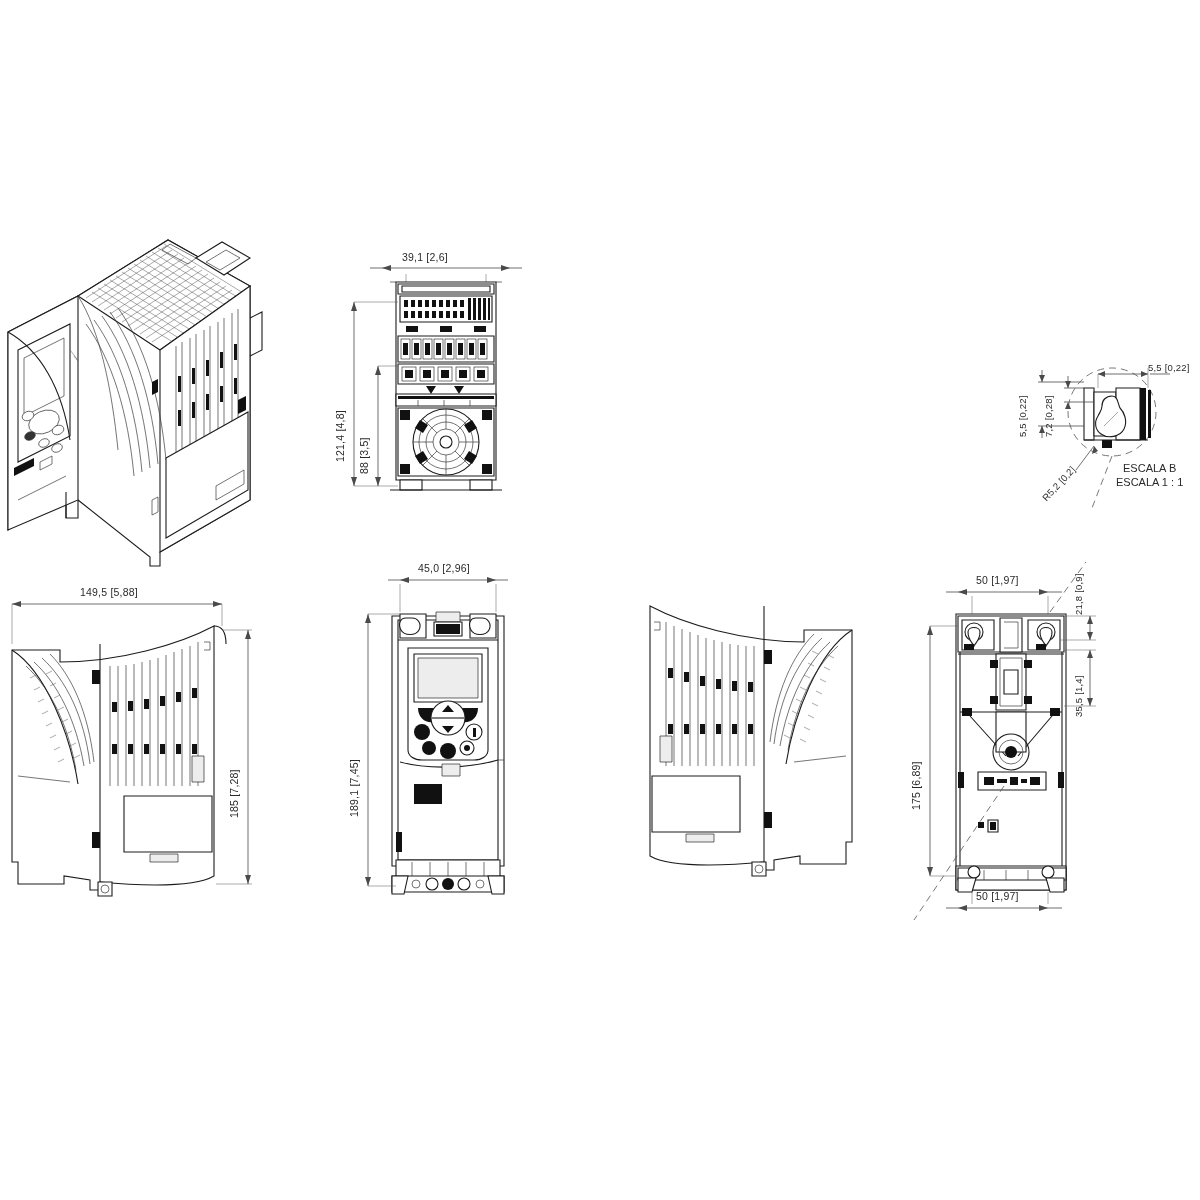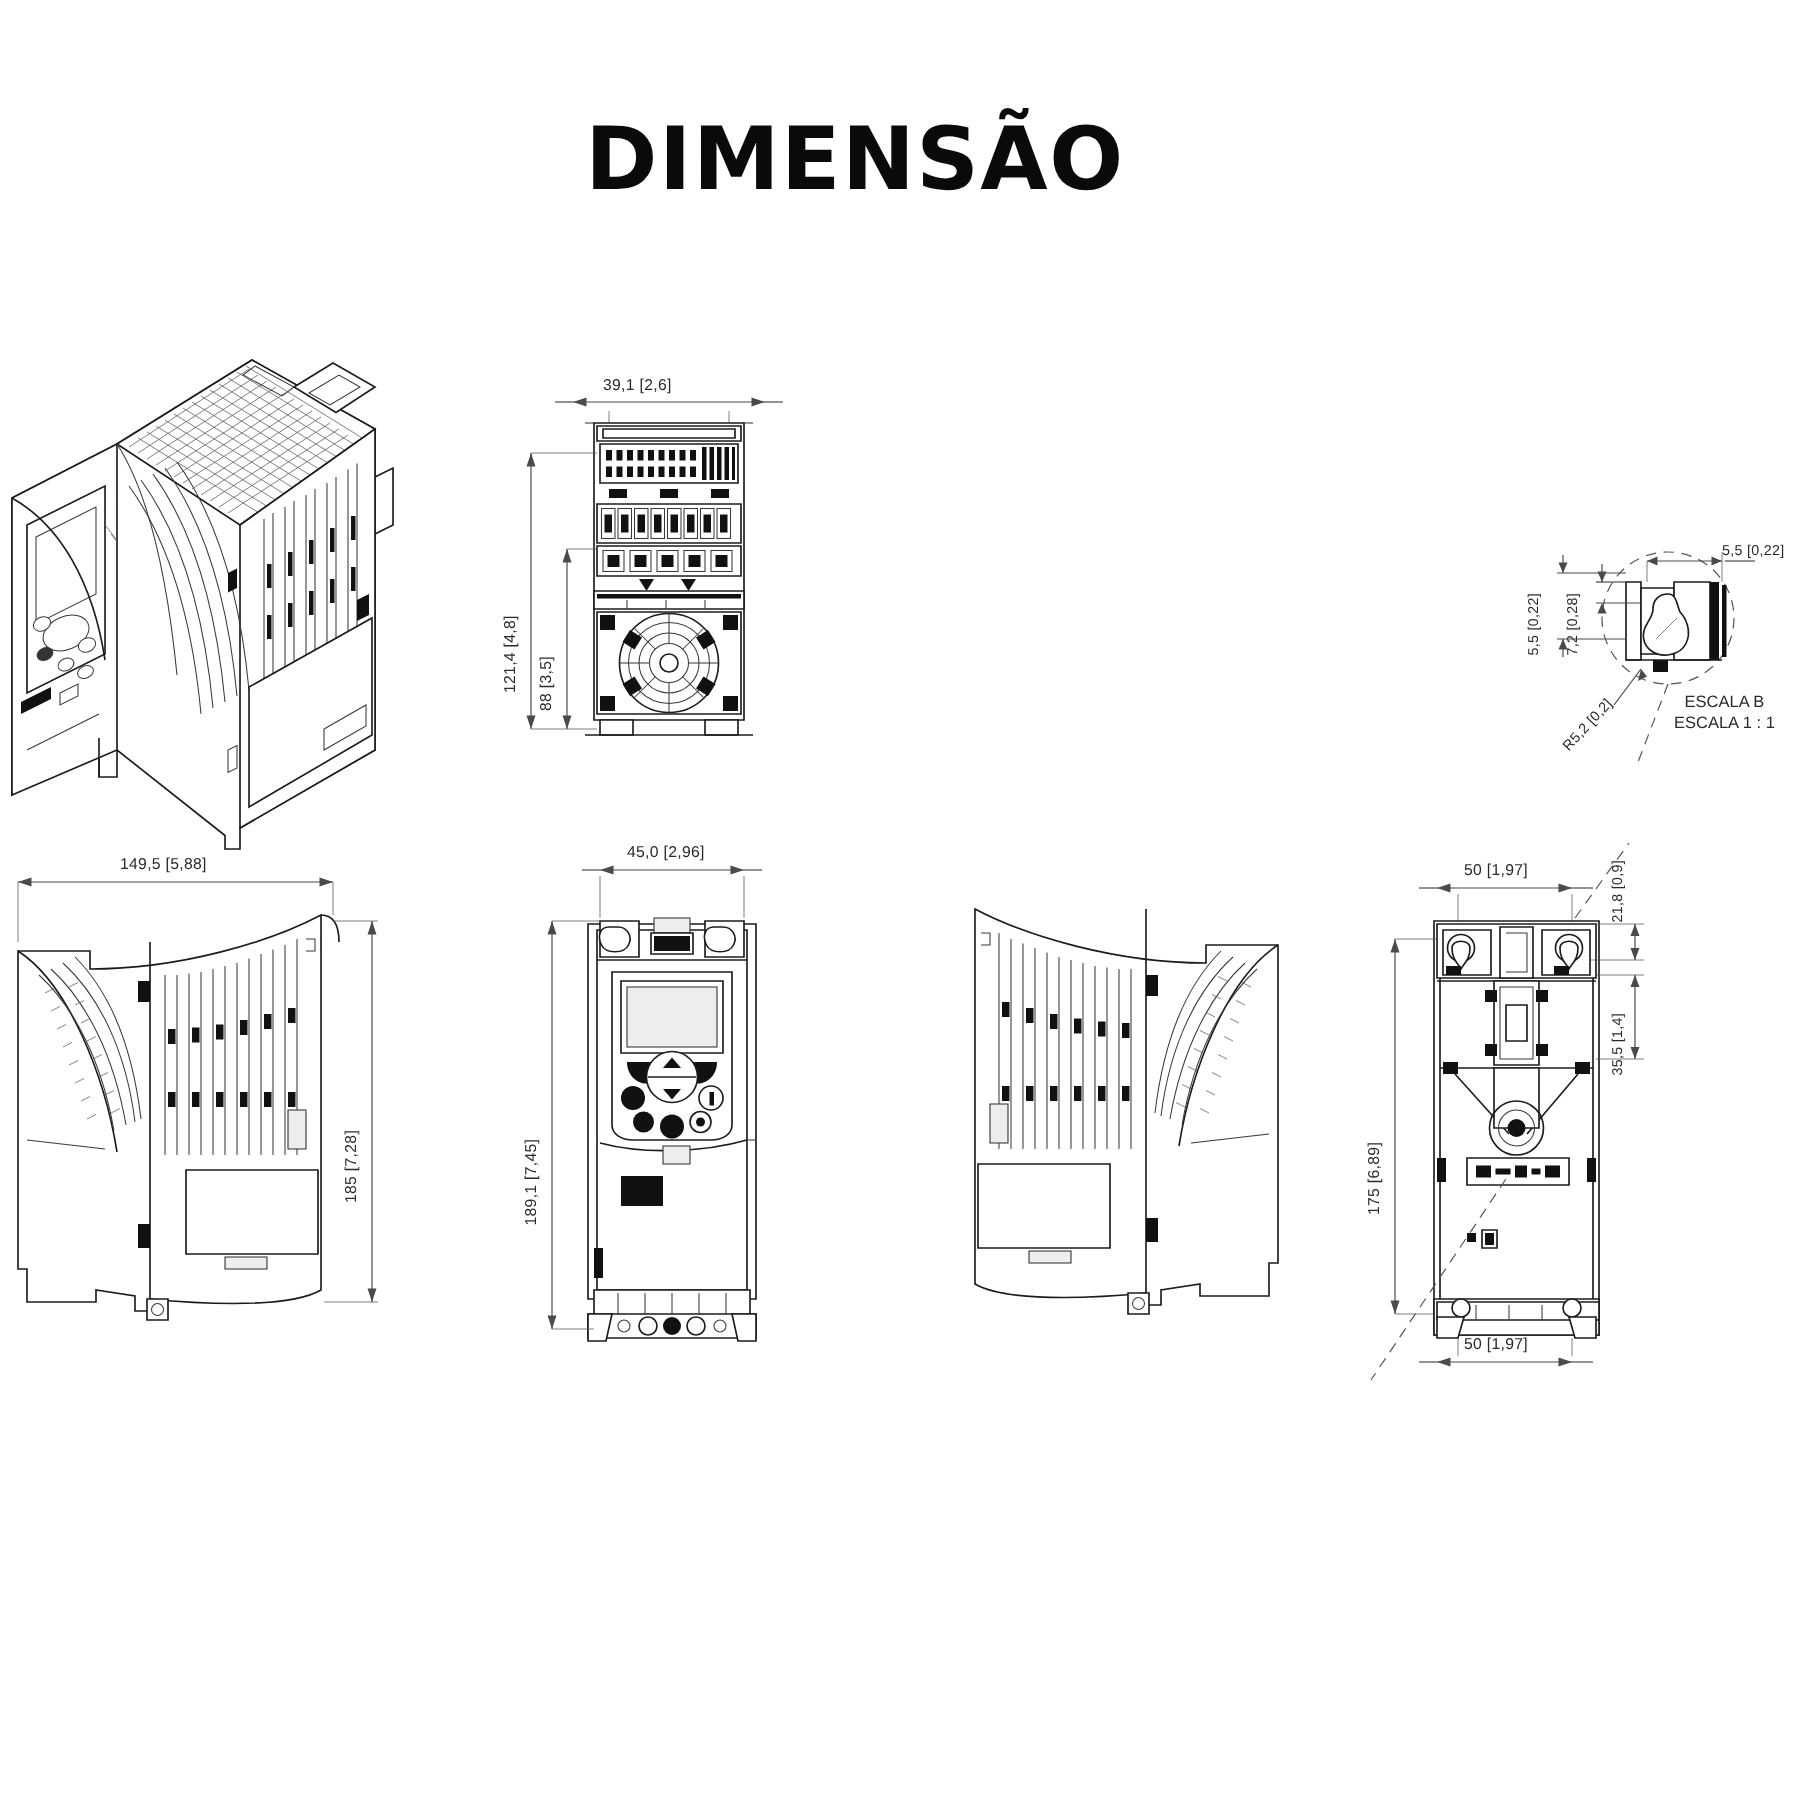--- a/index.html
+++ b/index.html
@@ -61,21 +61,20 @@
   .fillw { fill: #ffffff; stroke: #1c1c1c; stroke-width: 1.1; }
   .fillw-thin { fill: #ffffff; stroke: #3a3a3a; stroke-width: .7; }
   .fillk { fill: #111; stroke: none; }
   .fillgg { fill: #ededed; stroke: #2a2a2a; stroke-width: .7; }
 </style>
 </head>
 <body>
 
 <div id="sheet">
 
-  <div id="page-title">DIMENSÃO</div>
 
   <div class="view" style="left:0px; top:200px;">
     <svg width="270" height="370" viewBox="0 0 270 370">
       <defs>
         <clipPath id="isoTopClip">
             <path d="M78 96 L168 40 L250 86 L160 150 Z"></path>
           </clipPath>
         <clipPath id="isoFrontClip">
             <path d="M8 132 L78 96 L78 300 L8 330 Z"></path>
           </clipPath>
@@ -412,21 +411,21 @@
     <div class="dimtext small vert" style="left:8px; top:96px;">5,5 [0,22]</div>
     <div class="dimtext small vert" style="left:34px; top:96px;">7,2 [0,28]</div>
     <div class="dimtext small" style="left:128px; top:32px;">5,5 [0,22]</div>
     <div class="dimtext small diag" style="left:28px; top:162px;">R5,2 [0,2]</div>
     <div class="detail-label" style="left:96px; top:132px;">
       <div>ESCALA B</div>
       <div>ESCALA 1 : 1</div>
     </div>
   </div>
 
-  <div class="view" style="left:0px; top:568px;">
+  <div class="view" style="left:0px; top:584px;">
     <svg width="265" height="340" viewBox="0 0 265 340">
 
       <g class="dim">
         <path d="M12 20 L222 20"></path>
         <path d="M12 20 l9 -3 l0 6 z" fill="#4a4a4a" stroke="none"></path>
         <path d="M222 20 l-9 -3 l0 6 z" fill="#4a4a4a" stroke="none"></path>
         <path class="ln-hair" d="M12 20 L12 60"></path>
         <path class="ln-hair" d="M222 20 L222 42"></path>
       </g>
 

